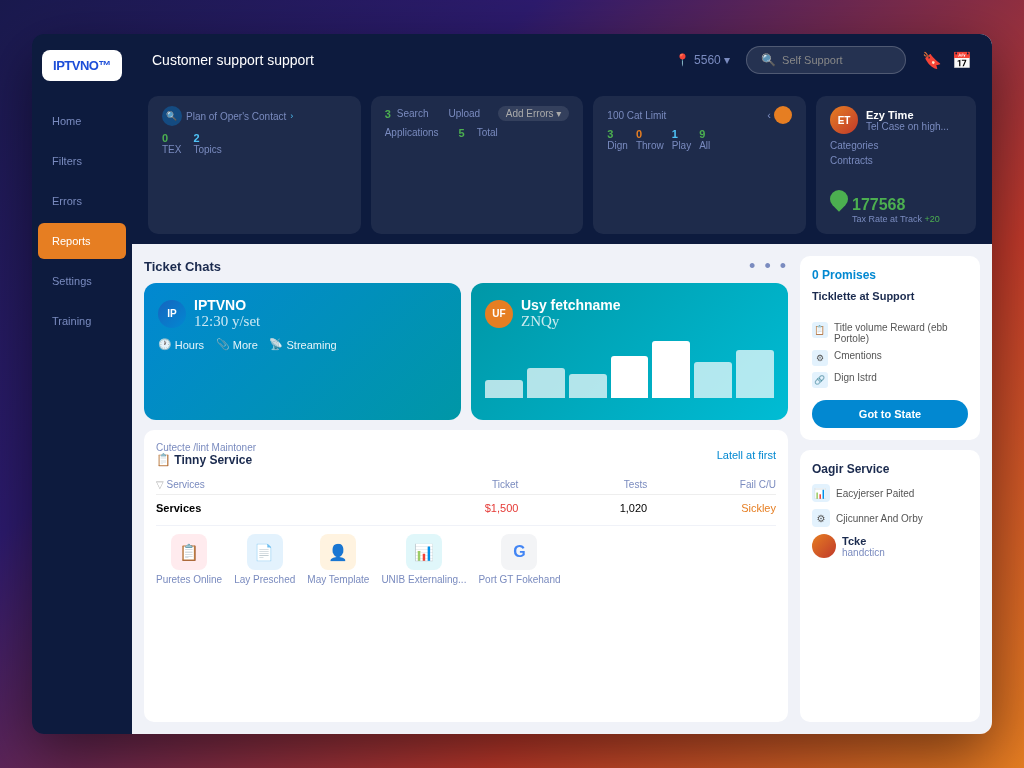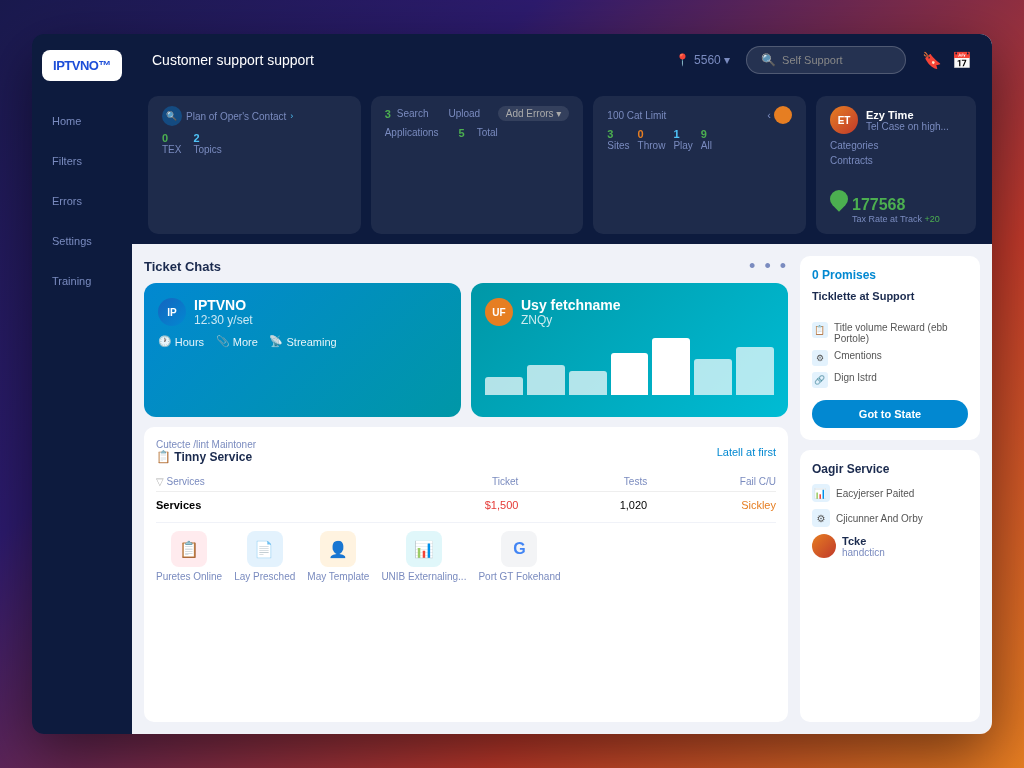--- a/index.html
+++ b/index.html
@@ -241,21 +241,21 @@
     }
     .chat-card.blue { background: linear-gradient(135deg, #0288d1, #0097a7); }
     .chat-card.teal { background: linear-gradient(135deg, #0097a7, #00bcd4); }
     .chat-user {
       display: flex;
       align-items: center;
       gap: 8px;
       margin-bottom: 8px;
     }
     .chat-name { font-weight: 700; font-size: 14px; }
-    .chat-time { font-size: 12px; opacity: 0.8; }
+    .chat-time { font-size: 15px; opacity: 0.8; font-family: Liberation Serif, serif; }
     .chat-actions {
       display: flex;
       gap: 12px;
       font-size: 11px;
       opacity: 0.9;
     }
     .chat-action {
       display: flex; align-items: center; gap: 3px;
     }
     
@@ -445,20 +445,23 @@
     <div class="sidebar-logo">IPTVNO™</div>
     <div class="sidebar-item">
       <span>Home</span>
     </div>
     <div class="sidebar-item">
       <span>Filters</span>
     </div>
     <div class="sidebar-item">
       <span>Errors</span>
     </div>
+    <div class="sidebar-item active">
+      <span>Reports</span>
+    </div>
     <div class="sidebar-item">
       <span>Settings</span>
     </div>
     <div class="sidebar-item">
       <span>Training</span>
     </div>
   </div>
 
   <div class="main-content">
 
@@ -519,21 +522,21 @@
         <div style="display:flex;justify-content:space-between;align-items:center;">
           <span class="stat-label">100 Cat Limit</span>
           <div style="display:flex;gap:3px;align-items:center;">
             <span style="color:#7a8bbf;font-size:11px;">‹</span>
             <div style="width:18px;height:18px;background:#e67e22;border-radius:50%;display:flex;align-items:center;justify-content:center;"></div>
           </div>
         </div>
         <div class="stat-row" style="margin-top:4px;flex-wrap:wrap;gap:8px;">
           <div>
             <div class="stat-num stat-green">3</div>
-            <div class="stat-label">Sites</div>
+            <div class="stat-label">Dign</div>
           </div>
           <div>
             <div class="stat-num stat-orange">0</div>
             <div class="stat-label">Throw</div>
           </div>
           <div>
             <div class="stat-num">1</div>
             <div class="stat-label">Play</div>
           </div>
           <div>

